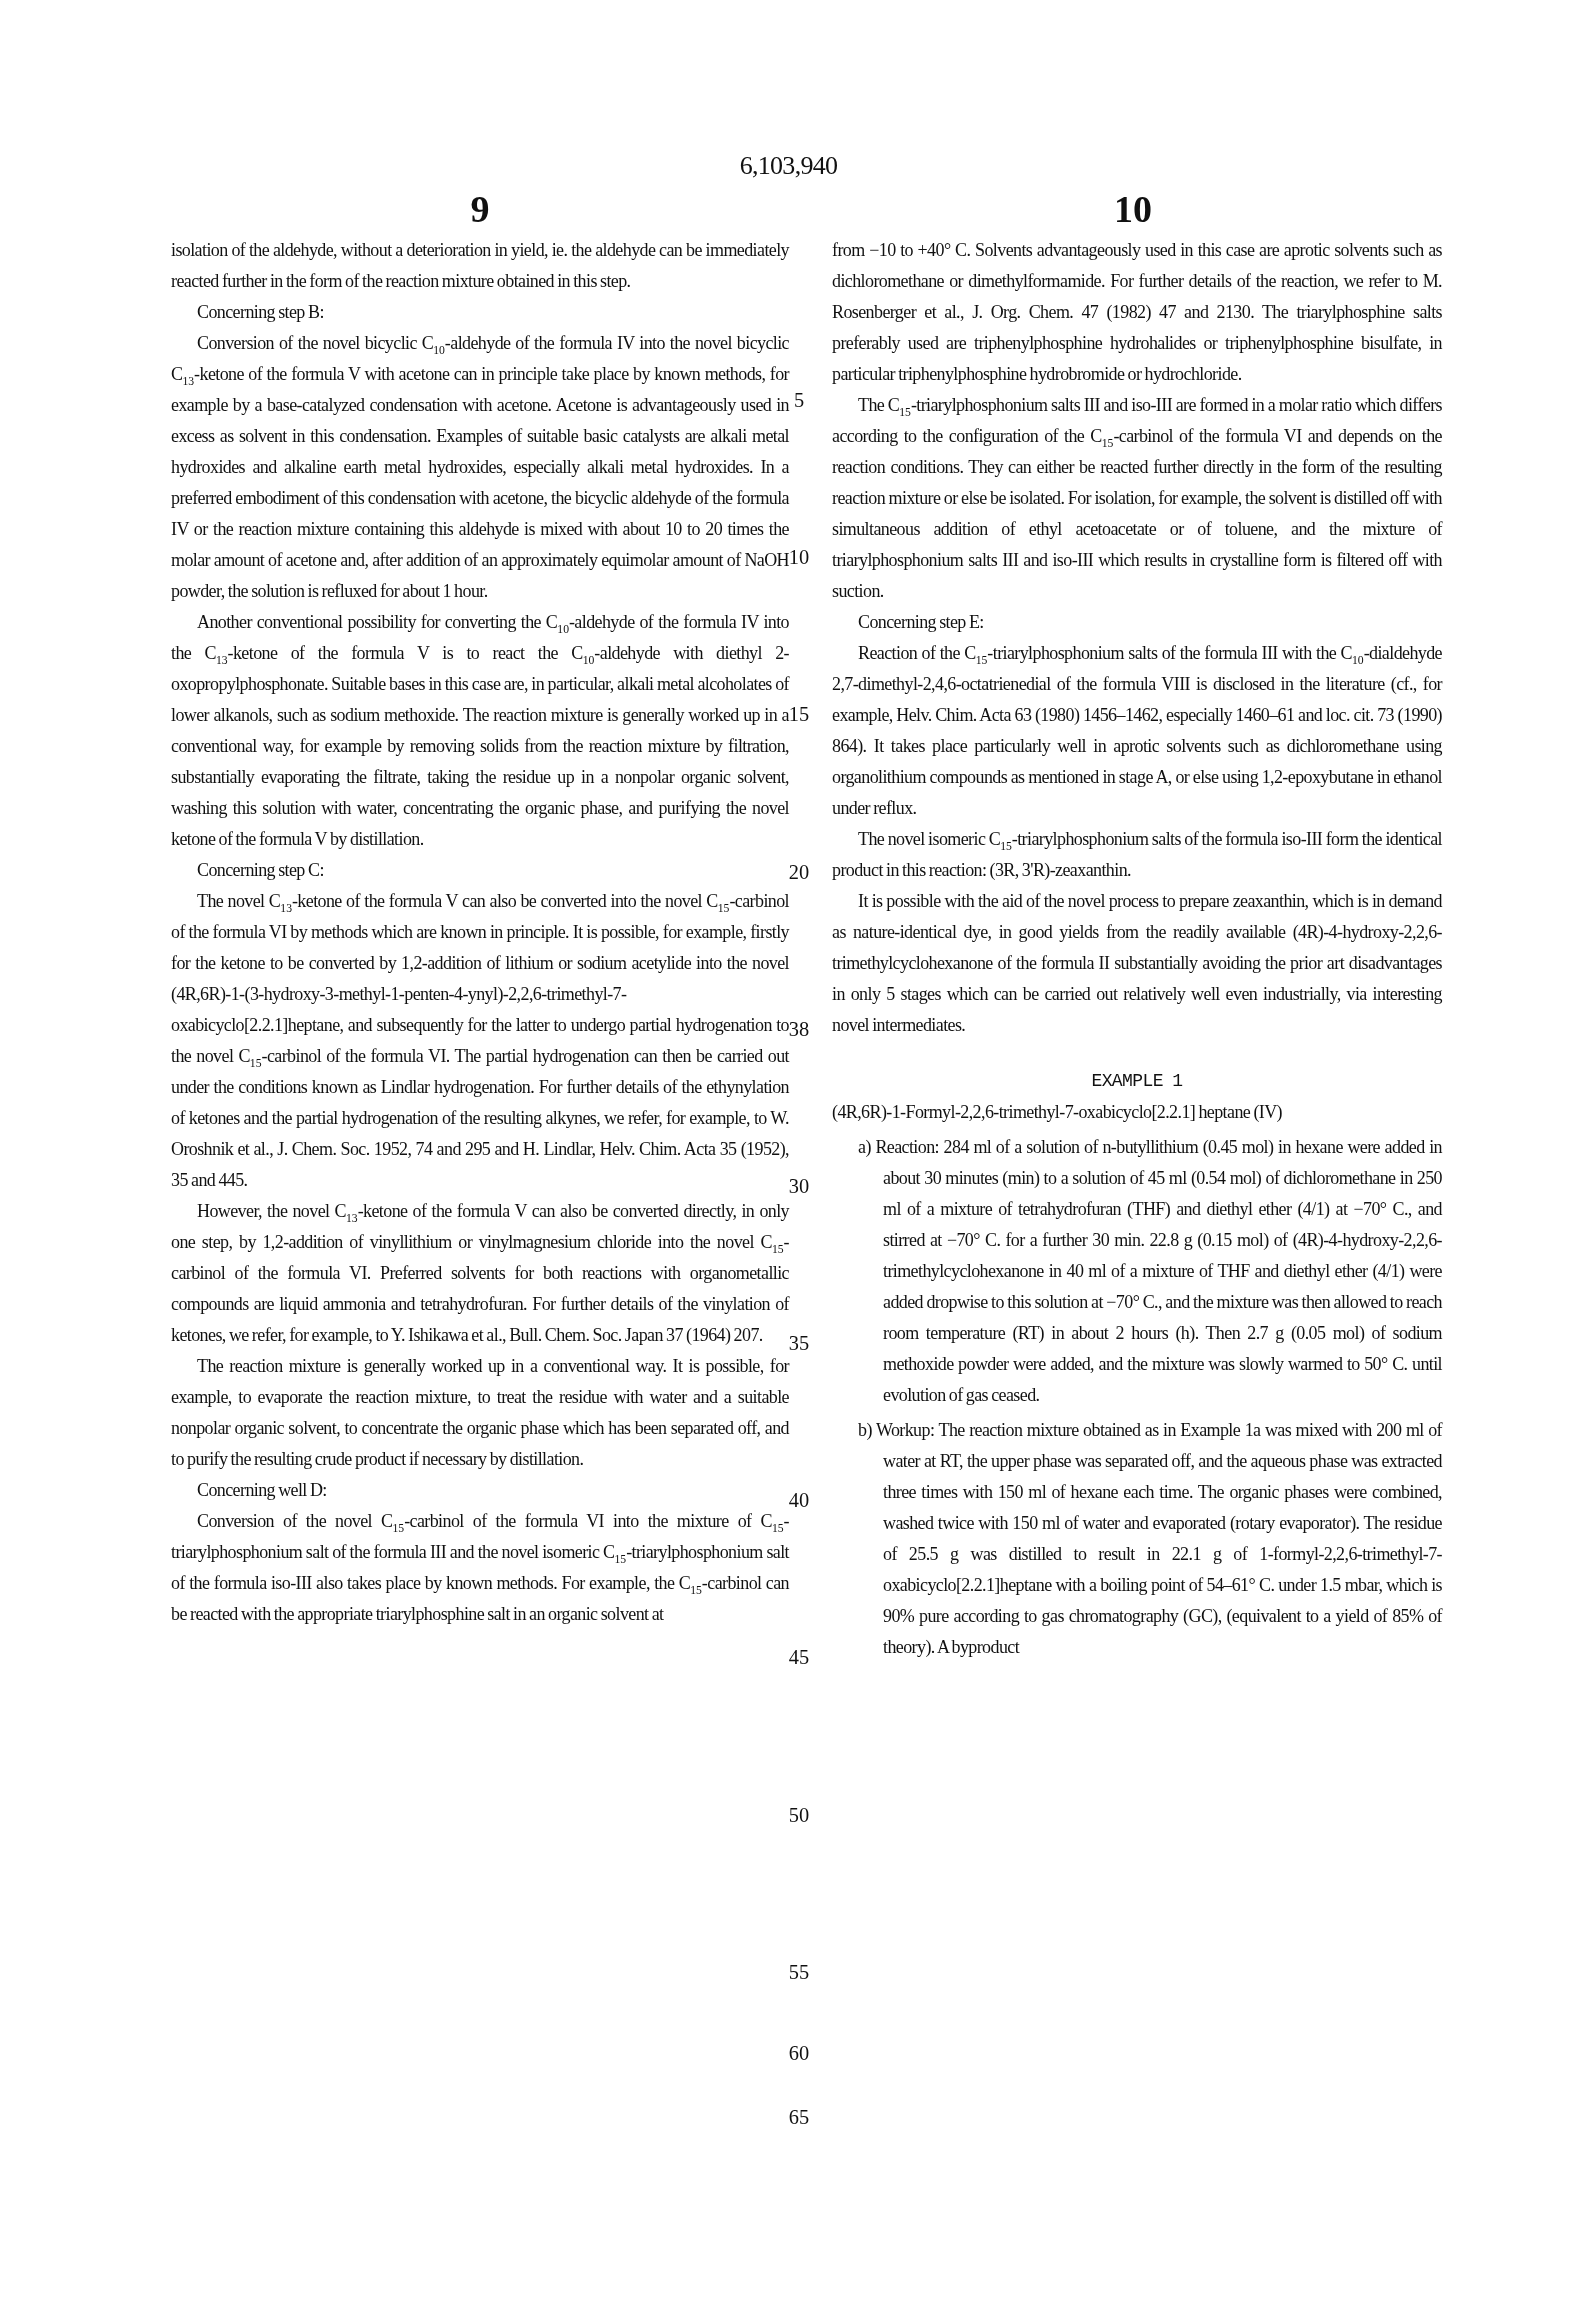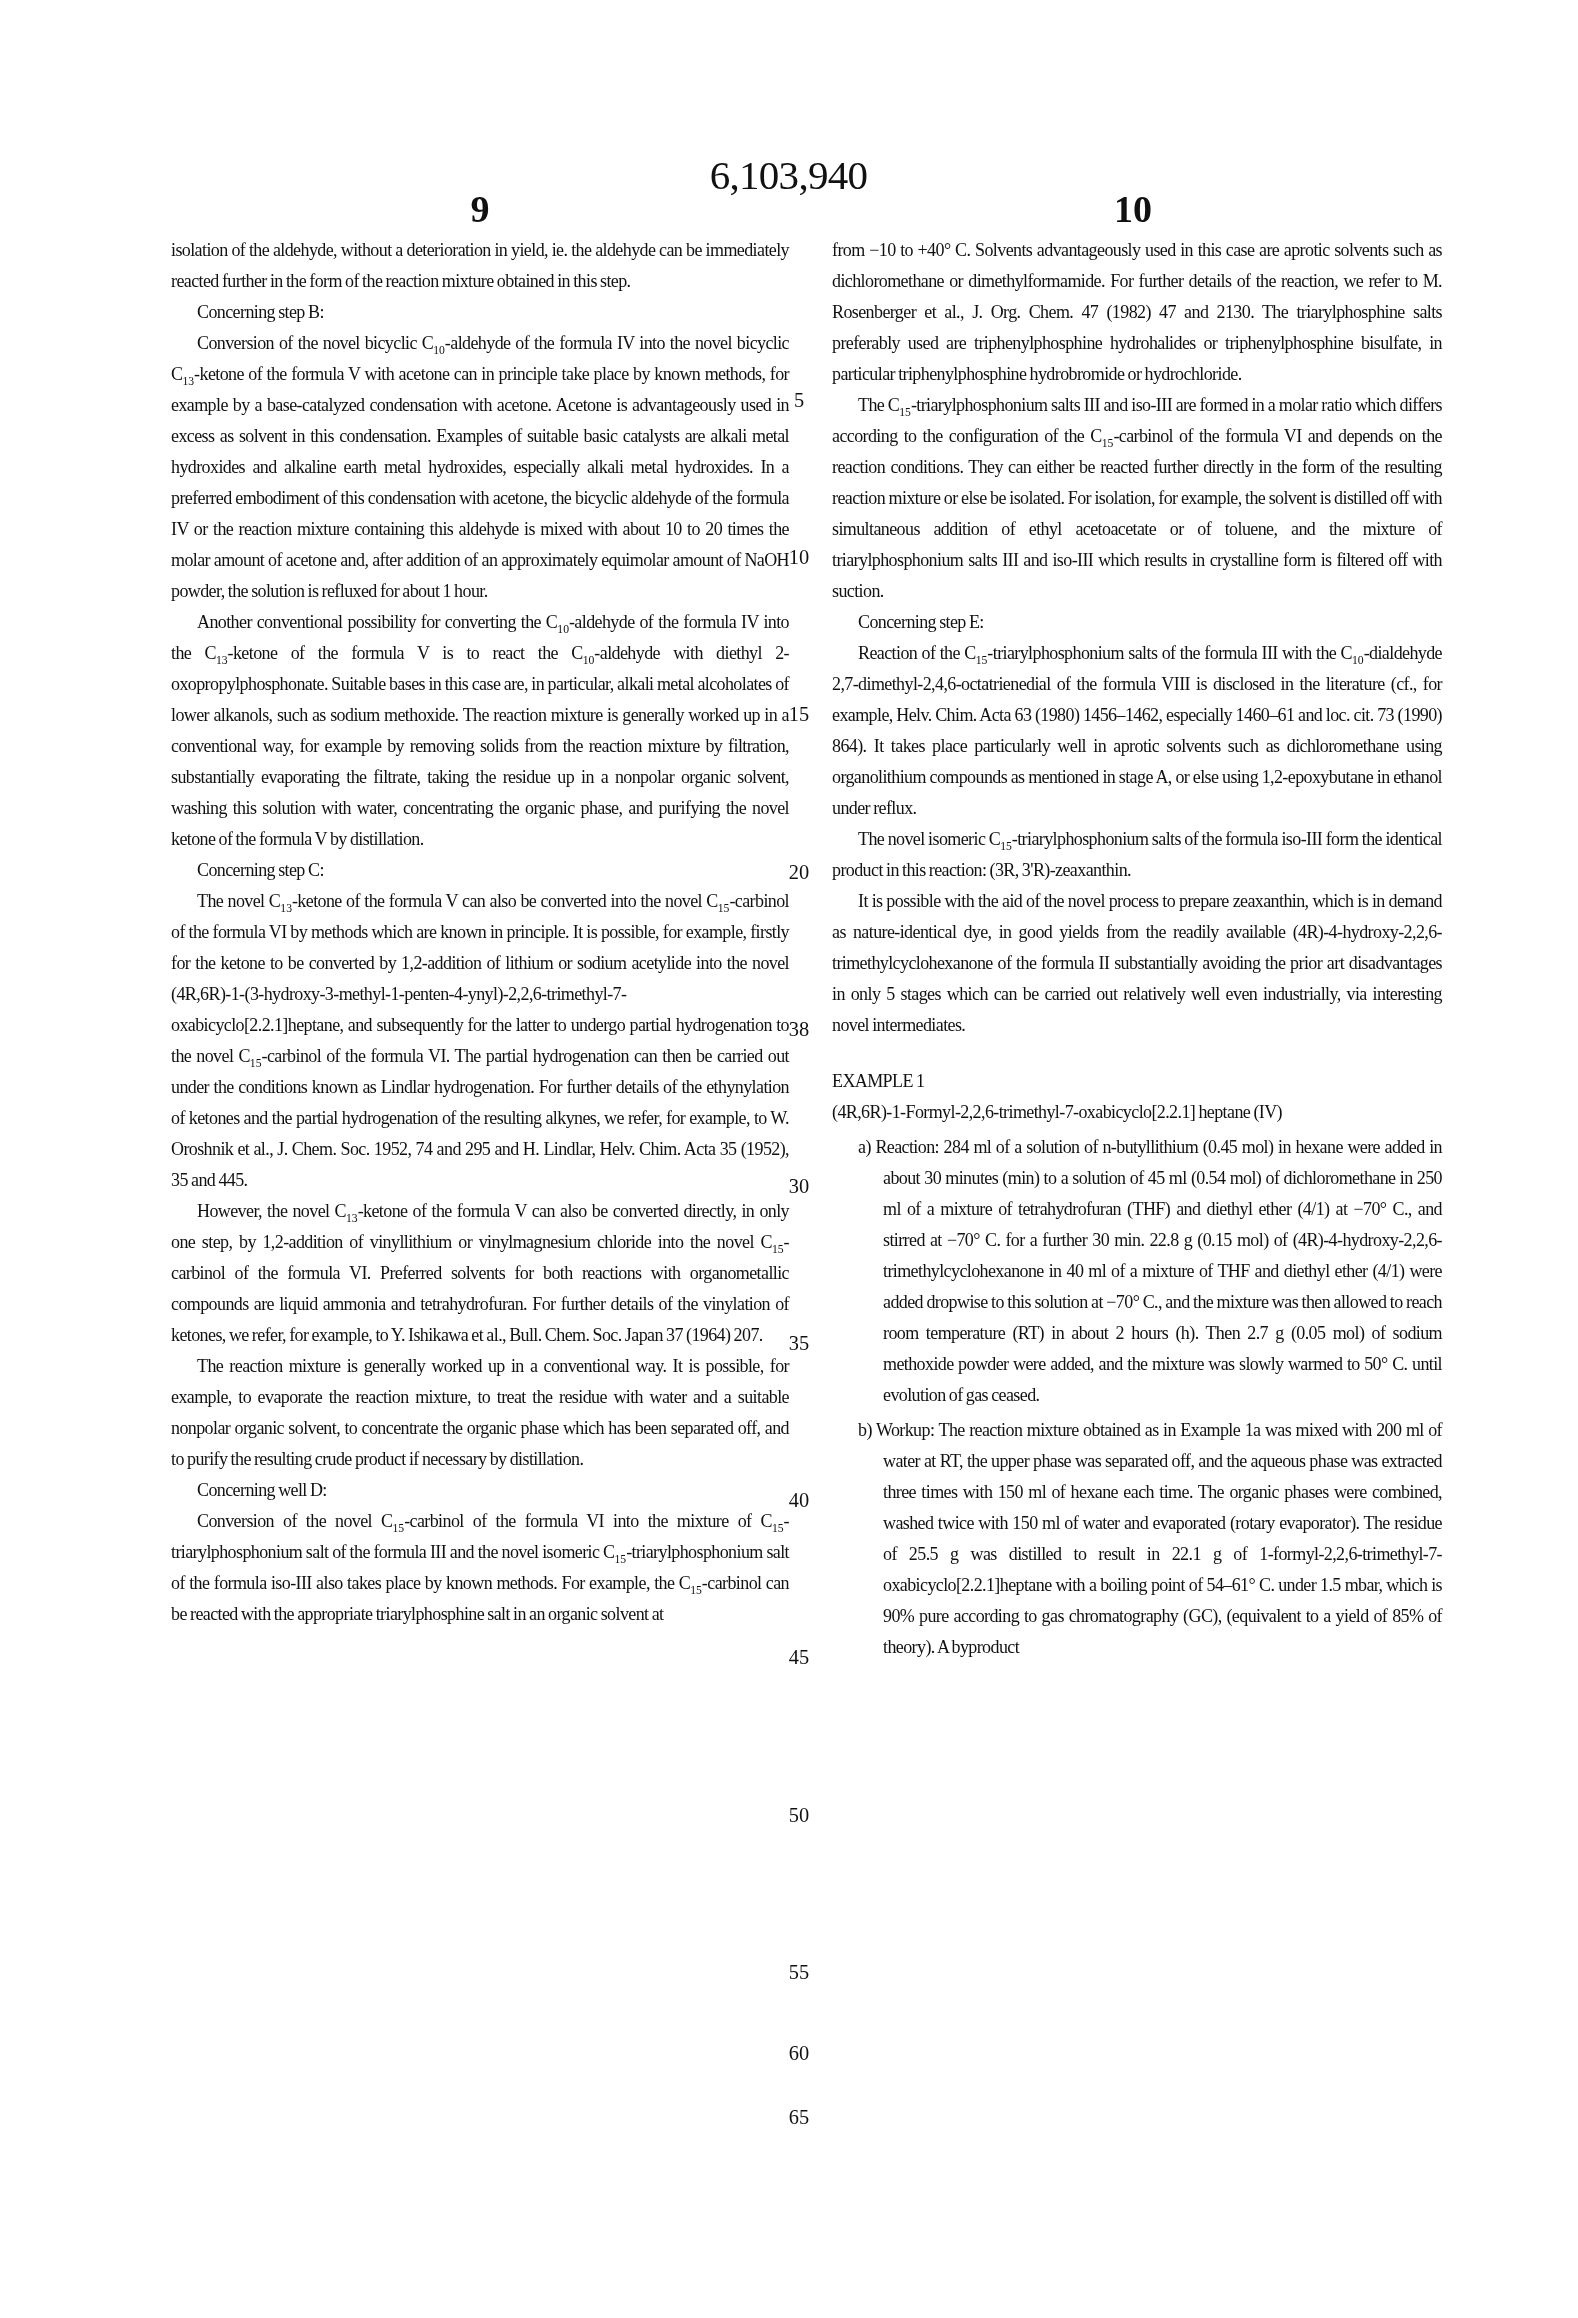--- a/index.html
+++ b/index.html
@@ -3,38 +3,38 @@
 <meta charset="utf-8">
 <style>
   html, body { margin: 0; padding: 0; background: #ffffff; }
   body {
     width: 1578px; height: 2319px; position: relative; overflow: hidden;
     font-family: "Liberation Serif", "DejaVu Serif", serif;
     color: #111111;
   }
   .patent-no {
     position: absolute; top: 151px; left: 0; width: 1577px; text-align: center;
-    font-size: 41px; letter-spacing: -0.7px;
+    font-size: 26px; letter-spacing: -0.7px;
   }
   .colnum {
     position: absolute; top: 187px; font-size: 38px; font-weight: bold; text-align: center; width: 136px;
   }
   .colnum.left { left: 412px; }
   .colnum.right { left: 1065px; }
   .column {
     position: absolute; top: 235px; width: 618px;
     font-size: 18px; line-height: 31px;
     text-align: justify; letter-spacing: -0.6px; word-spacing: -0.7px;
   }
   .column.left { left: 171px; }
   .column.right { left: 832px; width: 610px; }
   .column p { margin: 0; text-indent: 26px; }
   .column p.noind { text-indent: 0; }
   .column p.sub { padding-left: 51px; text-indent: -25px; }
-  .column .center { text-indent: 0; margin-top: 24.5px; }
+  .column .center { text-align: center; text-indent: 0; margin-top: 24.5px; font-family: Liberation Mono, monospace; }
   .column .heading2 { text-indent: 0; text-align: justify; }
   sub { font-size: 65%; vertical-align: -4.8px; line-height: 0; letter-spacing: 0; }
   .ln {
     position: absolute; font-size: 20.4px; width: 34px; text-align: center; left: 782px;
   }
 </style>
 </head>
 <body>
 
 <div class="patent-no">6,103,940</div>

